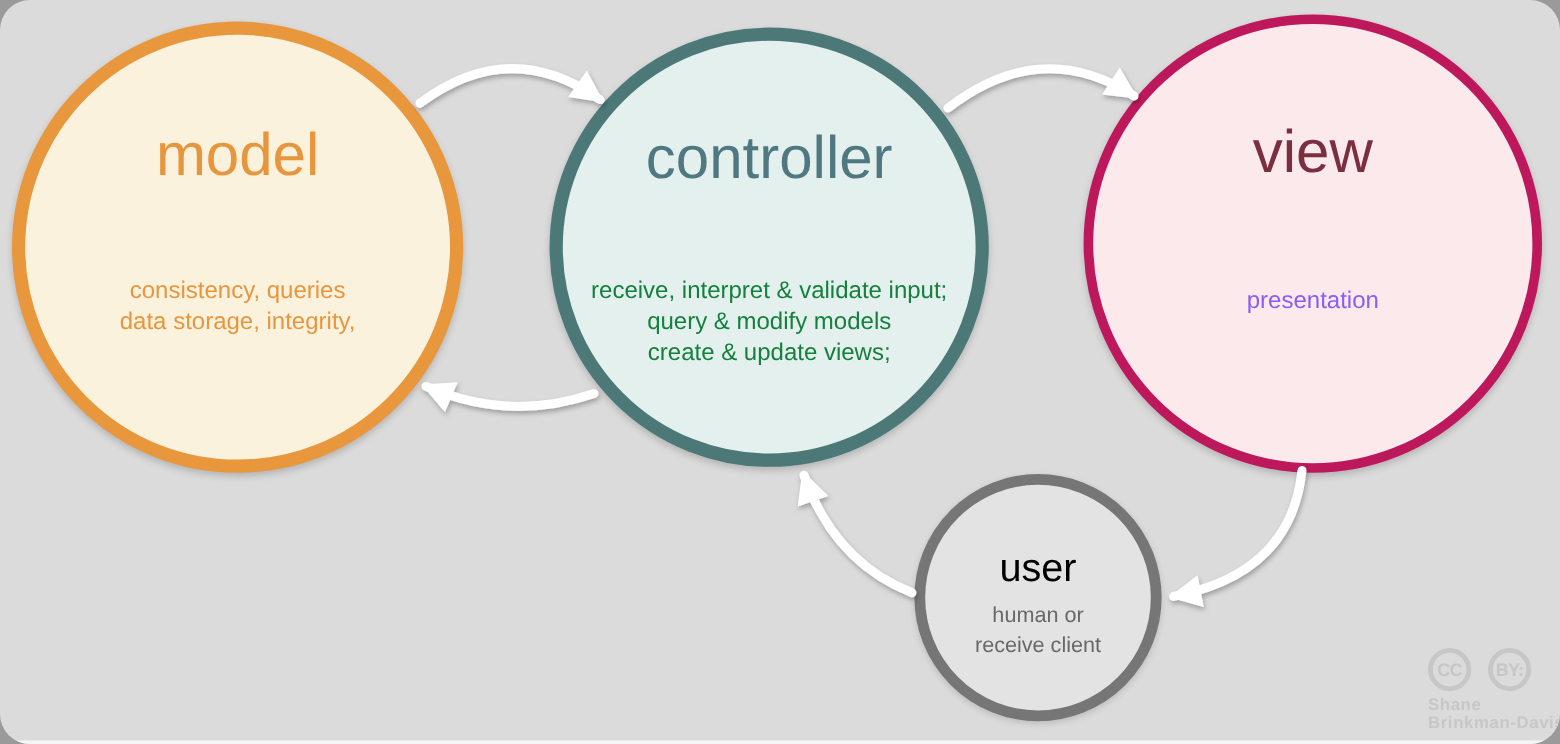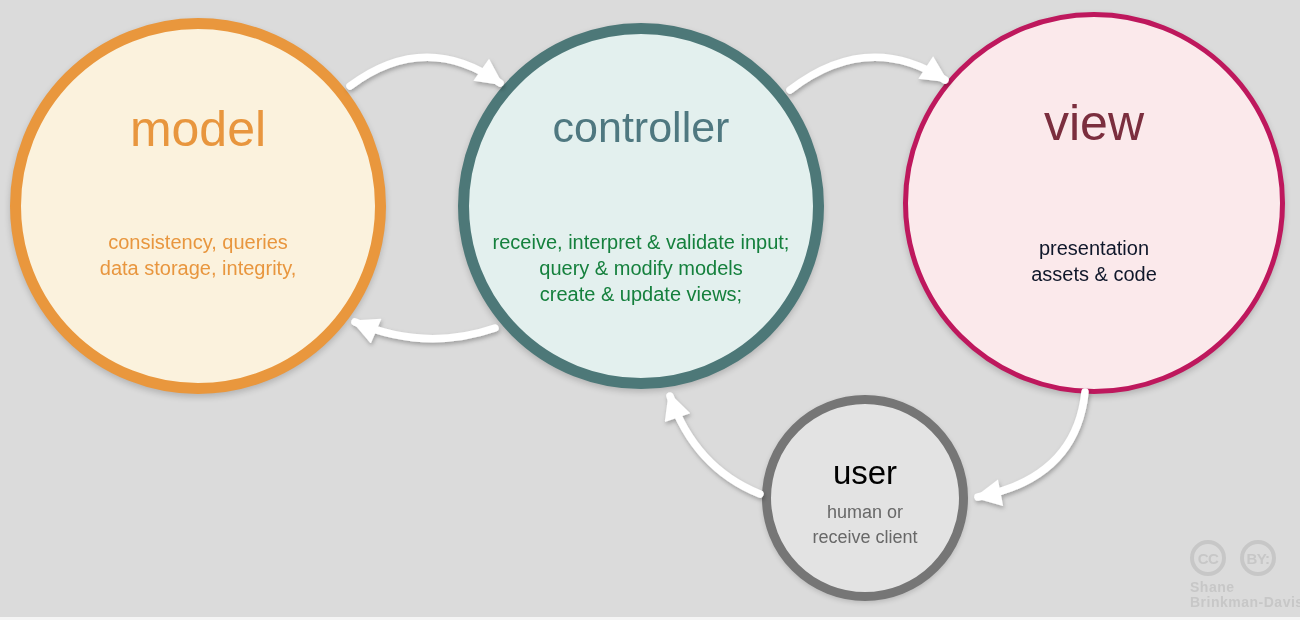--- a/index.html
+++ b/index.html
@@ -3,20 +3,21 @@
 <meta charset="utf-8">
 <style>
   html, body { margin: 0; padding: 0; background: #9a9a9a; }
   .canvas {
     position: relative;
     width: 1300px;
     height: 620px;
     background: #dbdbdb;
     overflow: hidden;
     font-family: "Liberation Sans", "DejaVu Sans", sans-serif;
+    border-radius: 25px;
   }
 
   
   .node {
     position: absolute;
     border-radius: 50%;
     box-sizing: border-box;
     box-shadow: 0 3px 6px rgba(0,0,0,0.18);
     z-index: 2;
   }
@@ -39,29 +40,29 @@
     left: 10px; top: 18px; width: 376px; height: 376px;
     background: #fbf2dd; border: 11px solid #e9973d;
   }
   .node.model .node-title { top: 75px; font-size: 50px; color: #e8963e; }
   .node.model .node-sub   { top: 200px; font-size: 20px; line-height: 26px; color: #e8963e; }
 
   .node.controller {
     left: 458px; top: 23px; width: 366px; height: 366px;
     background: #e3f0ee; border: 11px solid #4d7878;
   }
-  .node.controller .node-title { top: 72px; font-size: 43px; color: #4f7880; }
+  .node.controller .node-title { top: 72px; font-size: 50px; color: #4f7880; }
   .node.controller .node-sub   { top: 195px; font-size: 20px; line-height: 26px; color: #15803d; }
 
   .node.view {
     left: 903px; top: 12px; width: 382px; height: 382px;
-    background: #fbe9eb; border: 5px solid #be185d;
+    background: #fbe9eb; border: 8px solid #be185d;
   }
   .node.view .node-title { top: 81px; font-size: 50px; color: #7b2e3e; }
-  .node.view .node-sub   { top: 218px; font-size: 20px; line-height: 26px; color: #0f172a; }
+  .node.view .node-sub   { top: 218px; font-size: 20px; line-height: 26px; color: #8b5cf6; }
 
   .node.user {
     left: 762px; top: 395px; width: 206px; height: 206px;
     background: #e3e3e3; border: 9px solid #767676;
     box-shadow: 0 2px 5px rgba(0,0,0,0.15);
   }
   .node.user .node-title { top: 52px; font-size: 33px; color: #000000; }
   .node.user .node-sub   { top: 96px; font-size: 18px; line-height: 25px; color: #686868; }
 
   
@@ -125,21 +126,20 @@
       <span>receive, interpret &amp; validate input;</span>
       <span>query &amp; modify models</span>
       <span>create &amp; update views;</span>
     </div>
   </div>
 
   <div class="node view">
     <div class="node-title">view</div>
     <div class="node-sub">
       <span>presentation</span>
-      <span>assets &amp; code</span>
     </div>
   </div>
 
   <div class="node user">
     <div class="node-title">user</div>
     <div class="node-sub">
       <span>human or</span>
       <span>receive client</span>
     </div>
   </div>

